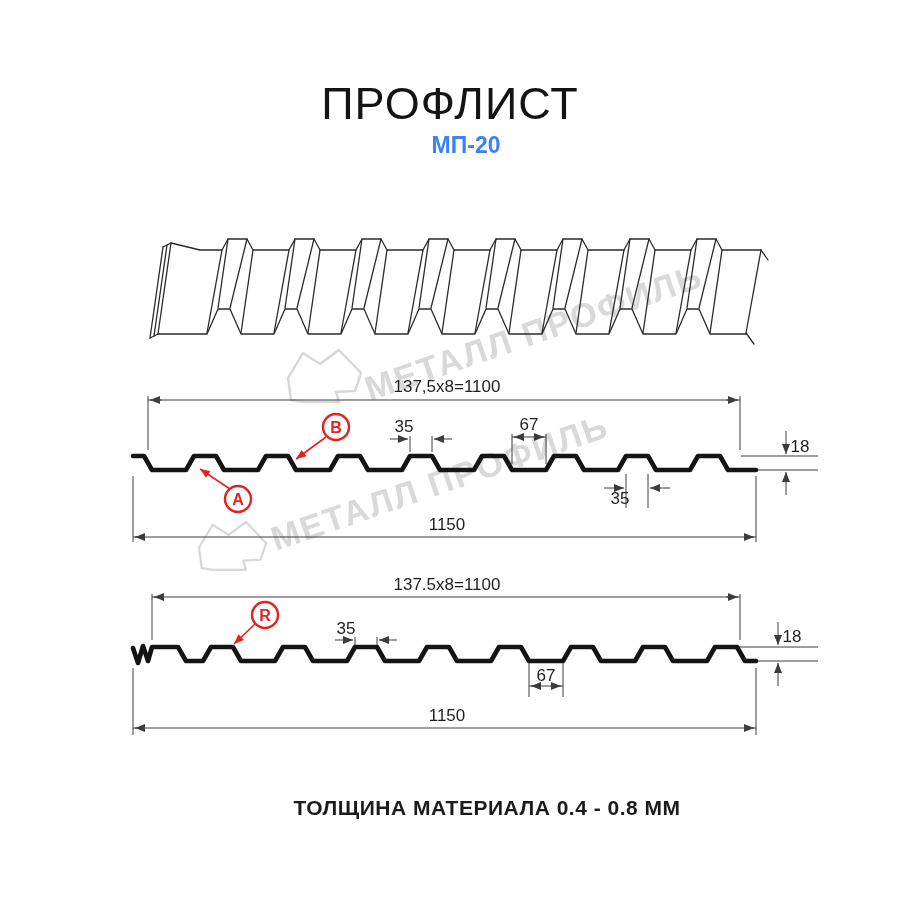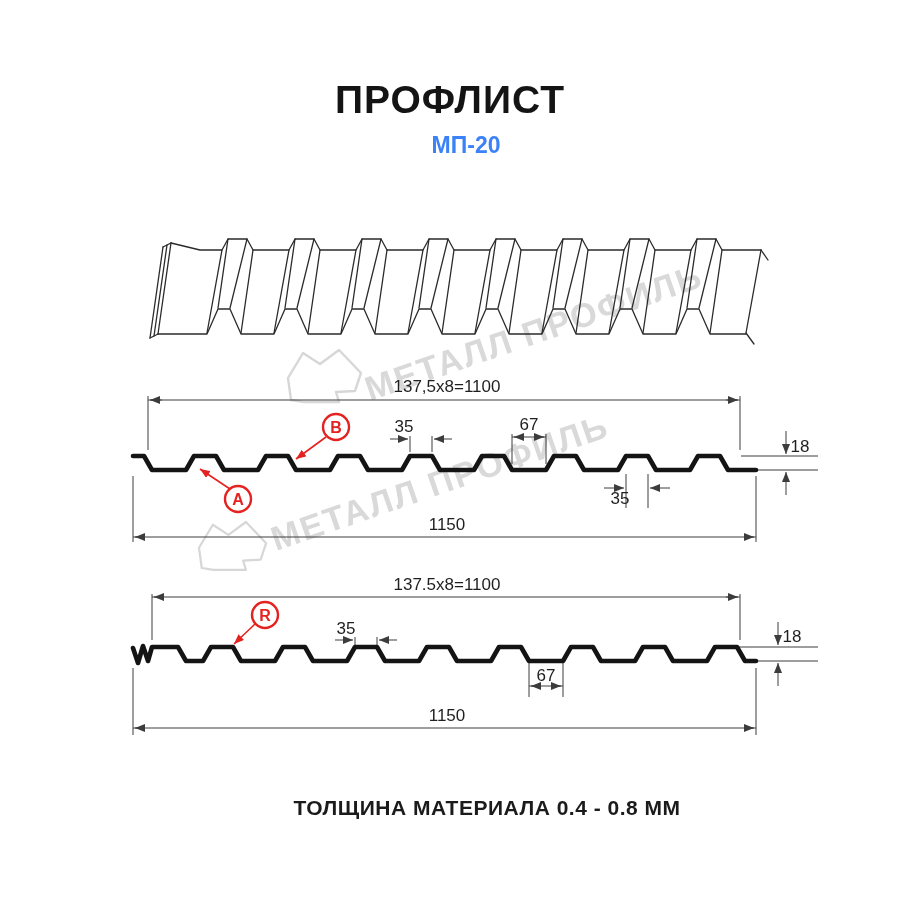--- a/index.html
+++ b/index.html
@@ -1,19 +1,19 @@
 <!DOCTYPE html>
 <html><head>
 <meta charset="utf-8">
 <style>
   html,body{margin:0;padding:0;background:#fff;}
   #page{position:relative;width:900px;height:900px;background:#fff;overflow:hidden;
         font-family:"Liberation Sans",sans-serif;}
   .title{position:absolute;top:78px;left:0;width:100%;text-align:center;
-         font-weight:700;font-size:39px;letter-spacing:1px;color:#141414;}
+         font-weight:400;font-size:45px;letter-spacing:1px;color:#141414;}
   .subtitle{position:absolute;top:132px;left:16px;width:100%;text-align:center;
          font-weight:600;font-size:23px;color:#3b82f6;}
   .footer{position:absolute;top:796px;left:0;width:100%;text-align:center;
          font-weight:600;font-size:21px;letter-spacing:.5px;color:#1b1b1b;padding-left:37px;}
   svg{position:absolute;left:0;top:0;}
   .t{stroke:#2b2b2b;stroke-width:1.3;fill:none;stroke-linejoin:round;stroke-linecap:round;}
   .d{stroke:#3c3c3c;stroke-width:1;fill:none;}
   .prof{stroke:#141414;stroke-width:4.6;fill:none;stroke-linejoin:round;stroke-linecap:round;}
   .dt{font-family:"Liberation Sans",sans-serif;font-size:17px;fill:#1f1f1f;text-anchor:middle;}
   .redc{stroke:#e42320;fill:none;stroke-width:2.4;}

